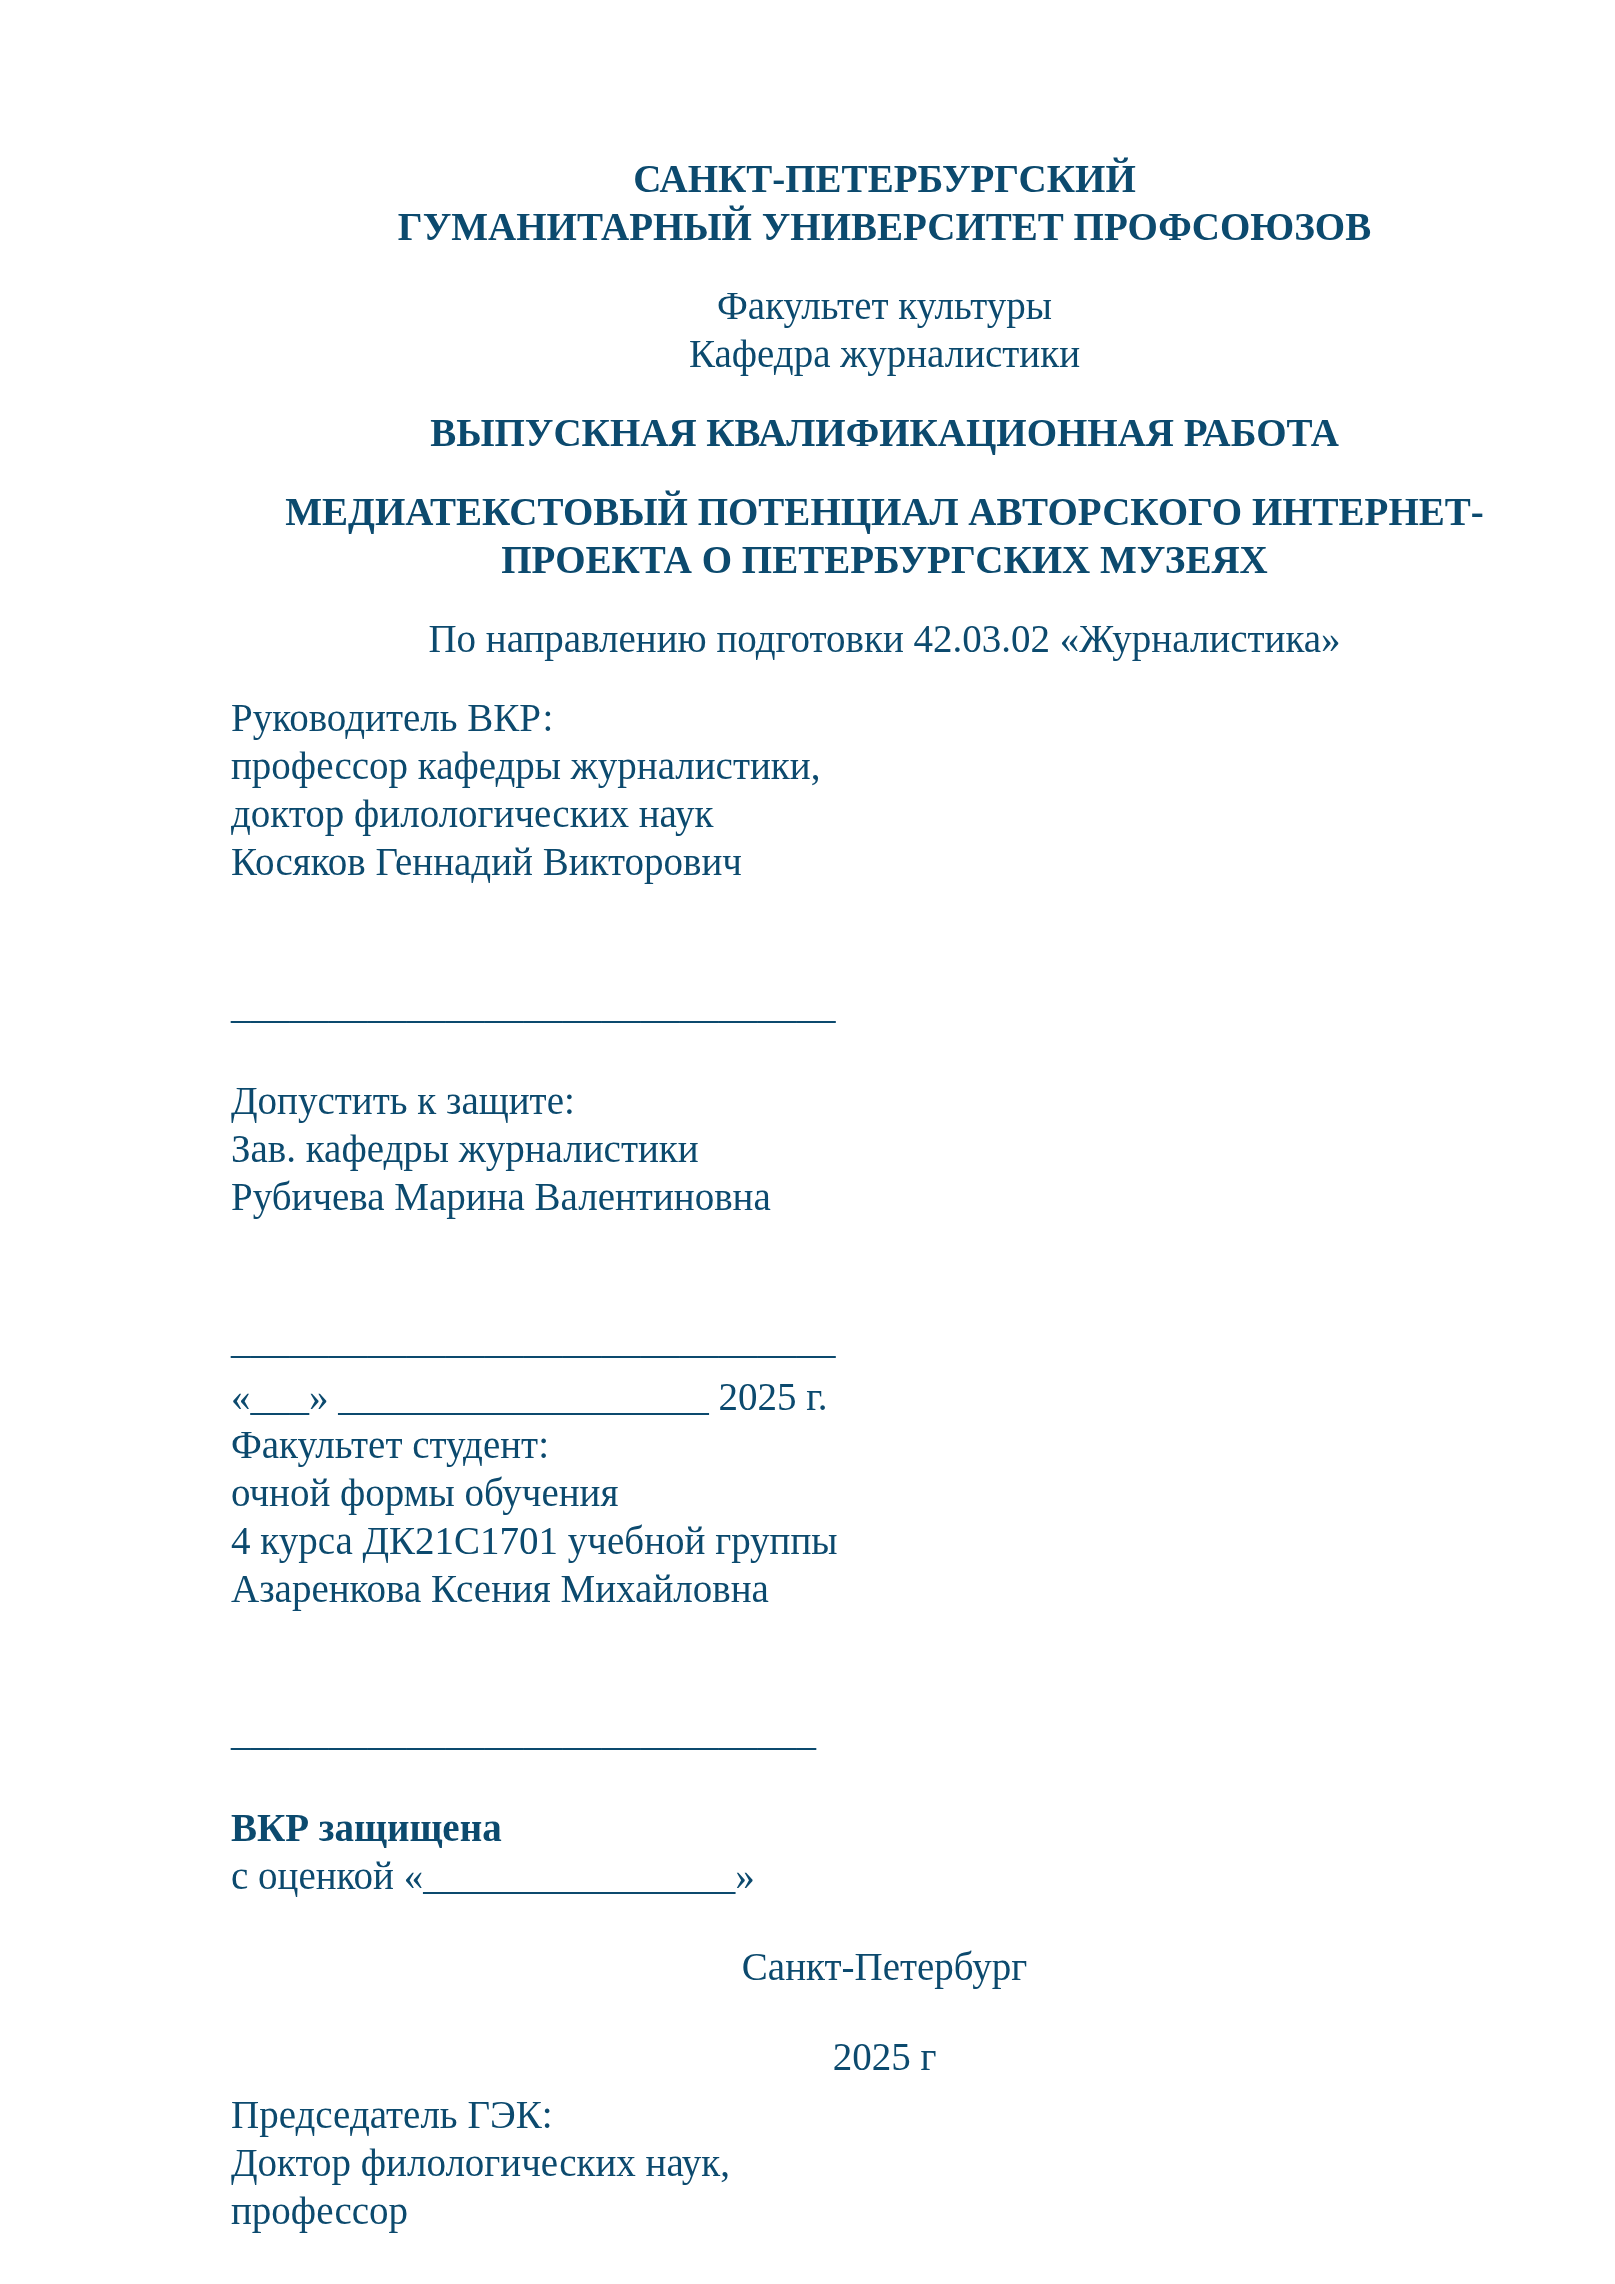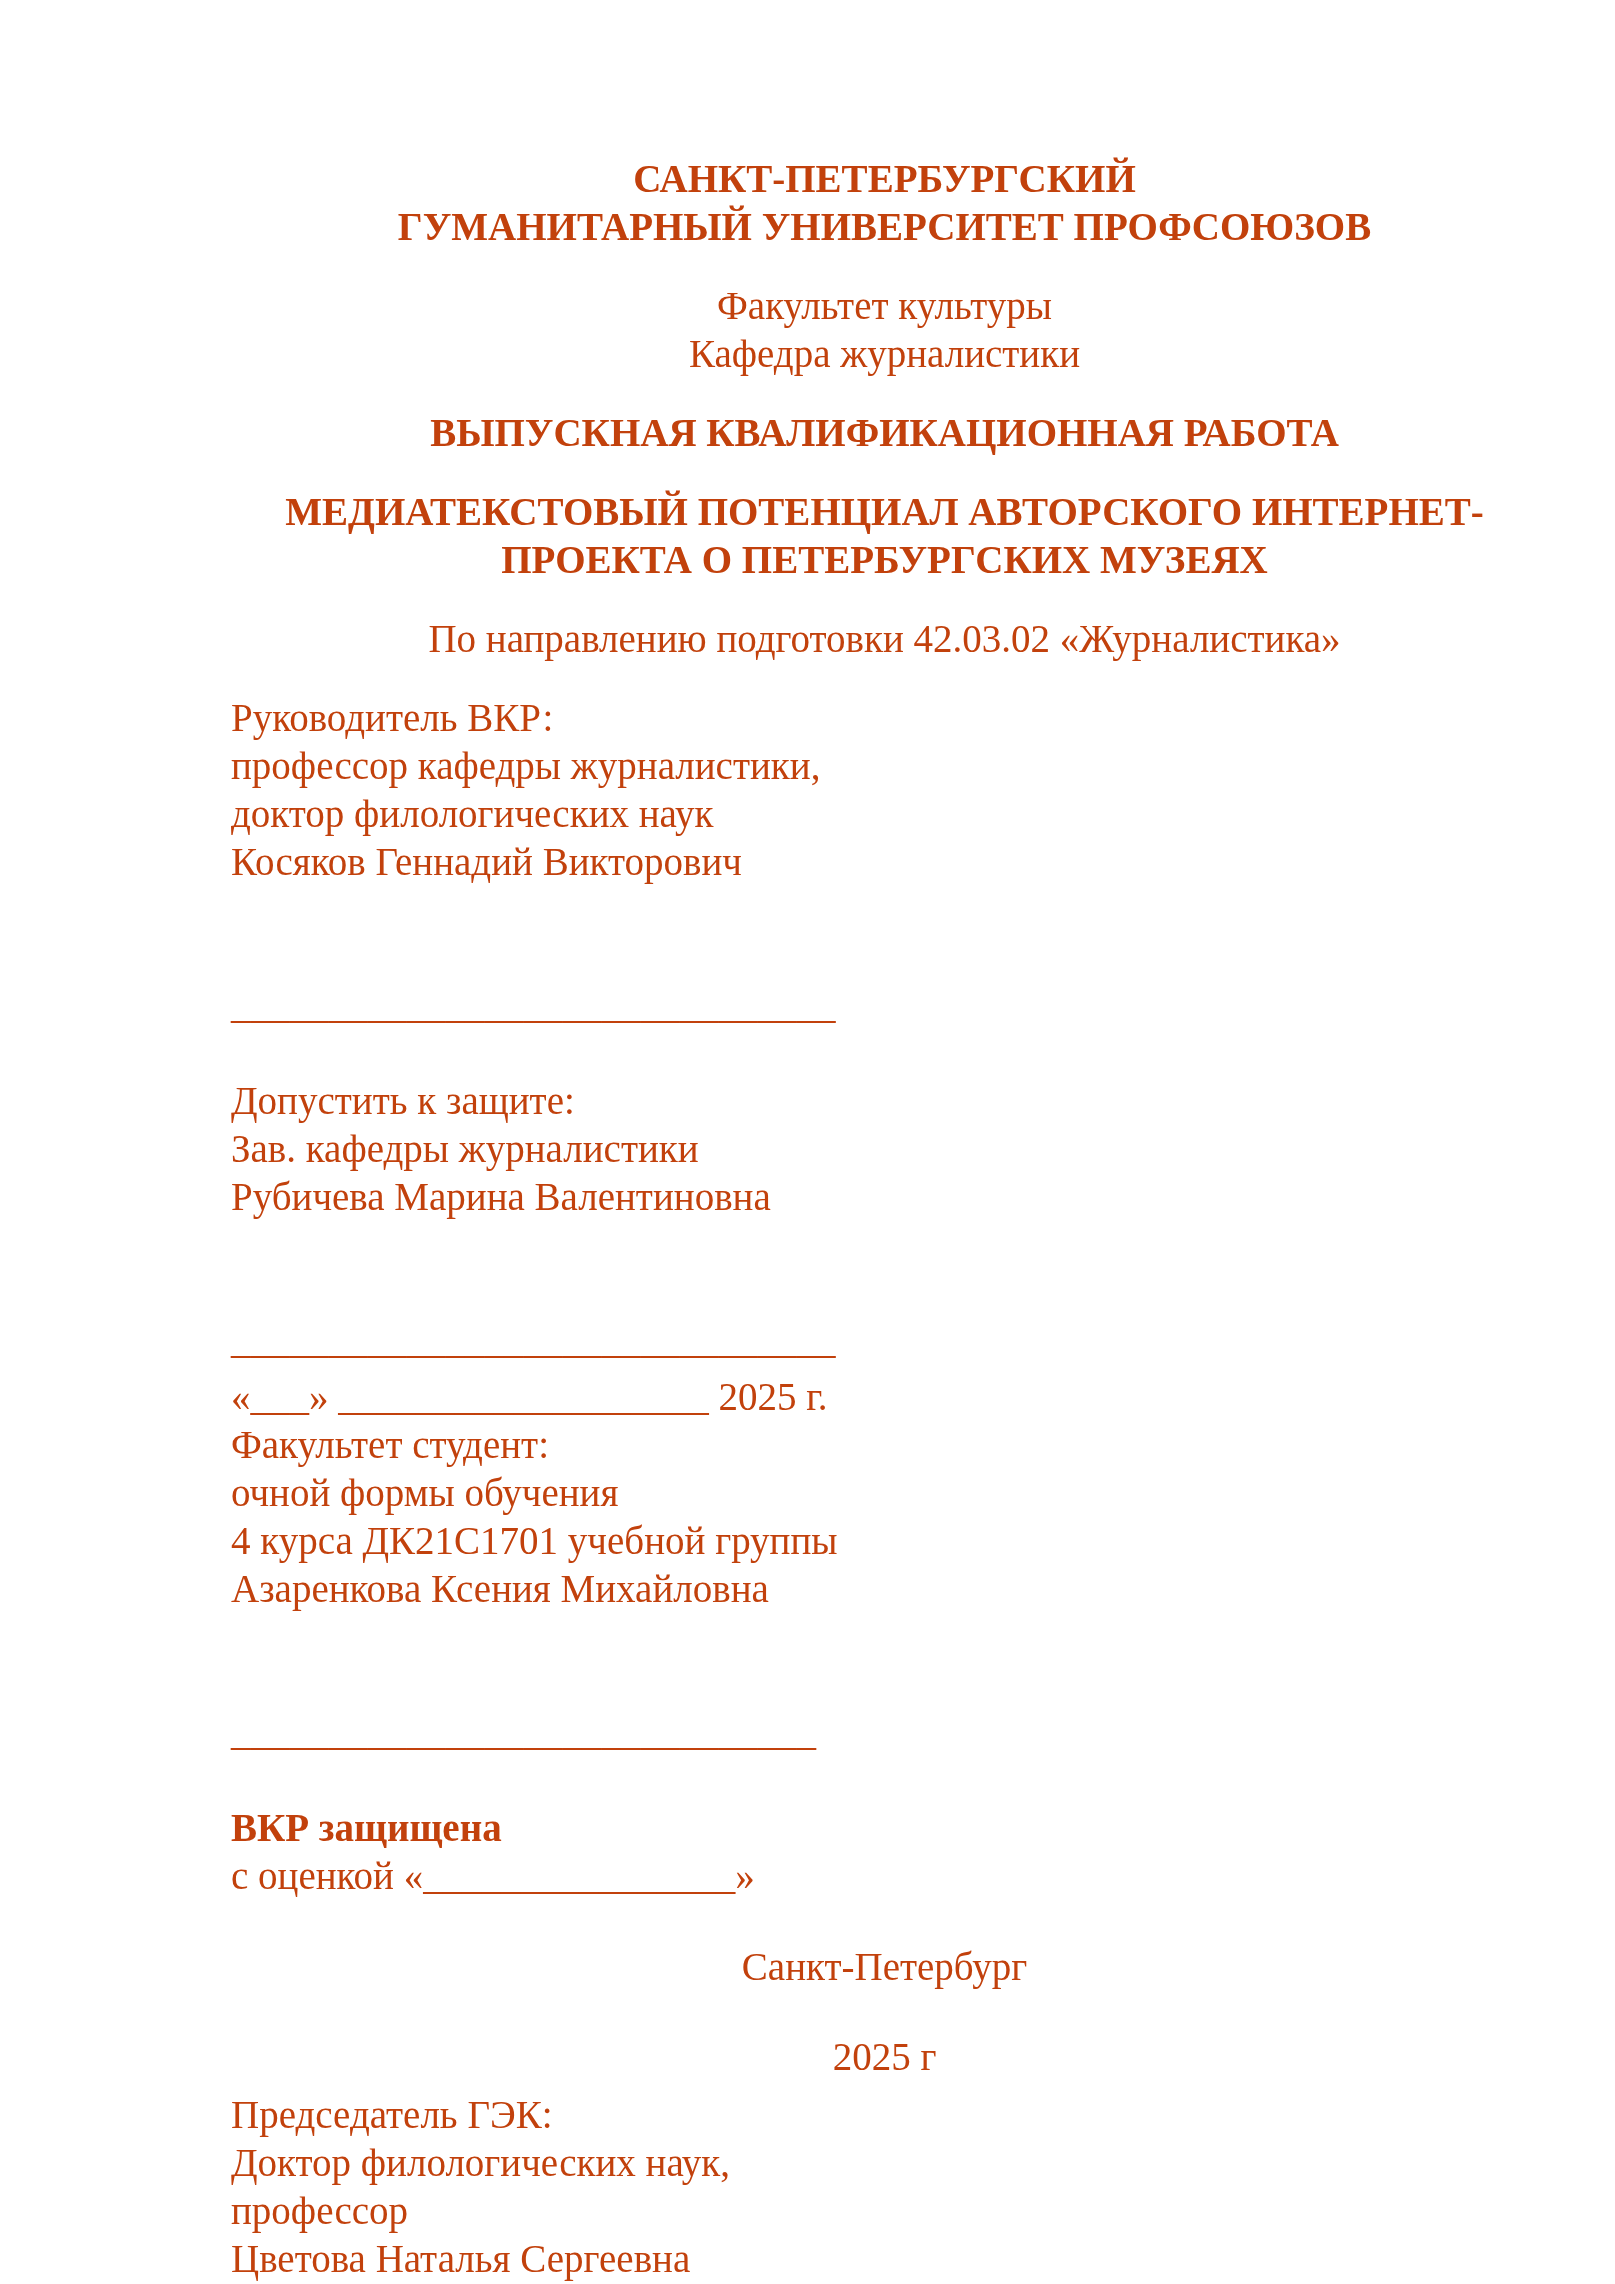--- a/index.html
+++ b/index.html
@@ -2,21 +2,21 @@
 <html style="font-size:12.5px"><head>
 <meta charset="utf-8">
 <style>
   html, body { margin: 0; padding: 0; background: #ffffff; }
   .page {
     position: relative;
     width: 1616px;
     height: 2284px;
     box-sizing: border-box;
     background: #ffffff;
-    color: #c2410c;
+    color: #0c4a6e;
     font-family: "Liberation Serif", "DejaVu Serif", serif;
     font-size: 39px;
     line-height: 48px;
     padding: 155px 78px 0 231px;
     overflow: hidden;
   }
   p { margin: 0; padding: 0; }
   .center { text-align: center; }
   .bold { font-weight: bold; }
   .g40  { margin-top: 31px; }
@@ -86,21 +86,20 @@
       <p>4 курса ДК21С1701 учебной группы</p>
       <p>Азаренкова Ксения Михайловна</p>
       <p class="sigline g122">______________________________</p>
 
       <p class="bold g61">ВКР защищена</p>
       <p class="sigline">с оценкой «________________»</p>
 
       <p class="g244">Председатель ГЭК:</p>
       <p>Доктор филологических наук,</p>
       <p>профессор</p>
-      <p>Цветова Наталья Сергеевна</p>
       <p class="sigline g146">__________________________</p>
     </div>
 
   </div>
 
   <div class="footer">
     <p>Санкт-Петербург</p>
     <p class="year">2025 г</p>
   </div>
 

